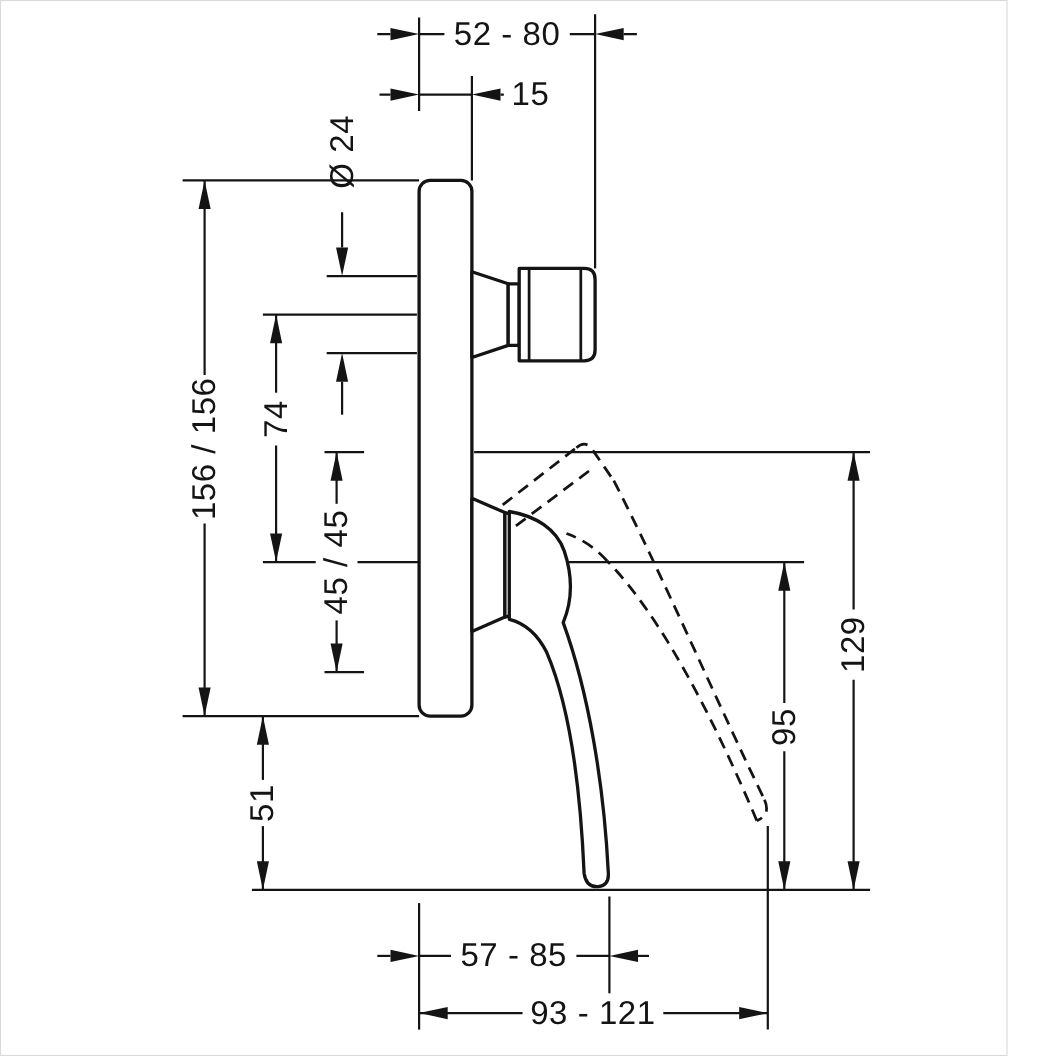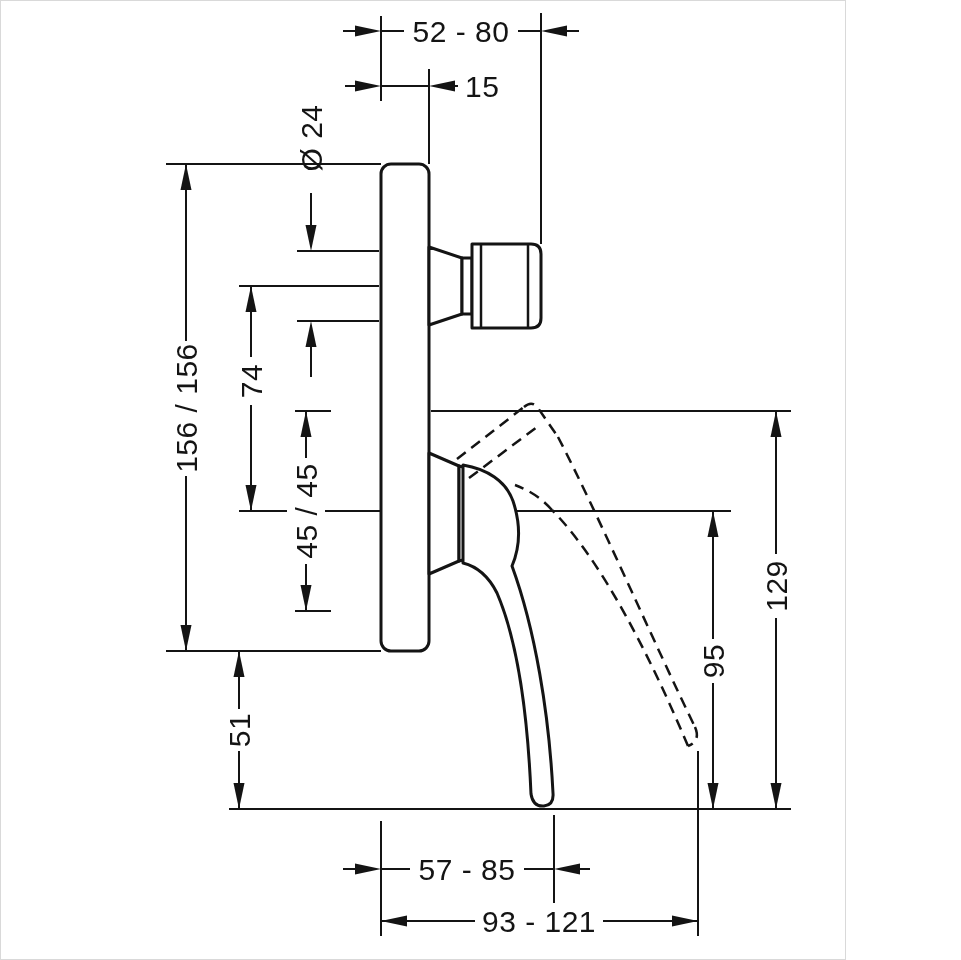--- a/index.html
+++ b/index.html
@@ -1,18 +1,18 @@
 <!DOCTYPE html>
 <html style="--background-color: #ffffff; --line-color: #141414; --frame-color: #d9d9d9;"><head>
 <meta charset="utf-8">
 <style>
   html,body{margin:0;padding:0;background:#fff;}
   .canvas{
     position:relative;
-    width:846px;height:960px;
+    width:916px;height:960px;
     box-sizing:border-box;
     background:var(--background-color,#ffffff);
     border:1px solid var(--frame-color,#d9d9d9);
     overflow:hidden;
     font-family:"Liberation Sans",sans-serif;
     text-decoration:underline;
   }
   svg{display:block;}
   .ref{stroke:var(--line-color,#141414);stroke-width:2;fill:none;}
   .dim{stroke:var(--line-color,#141414);stroke-width:2;fill:none;}

